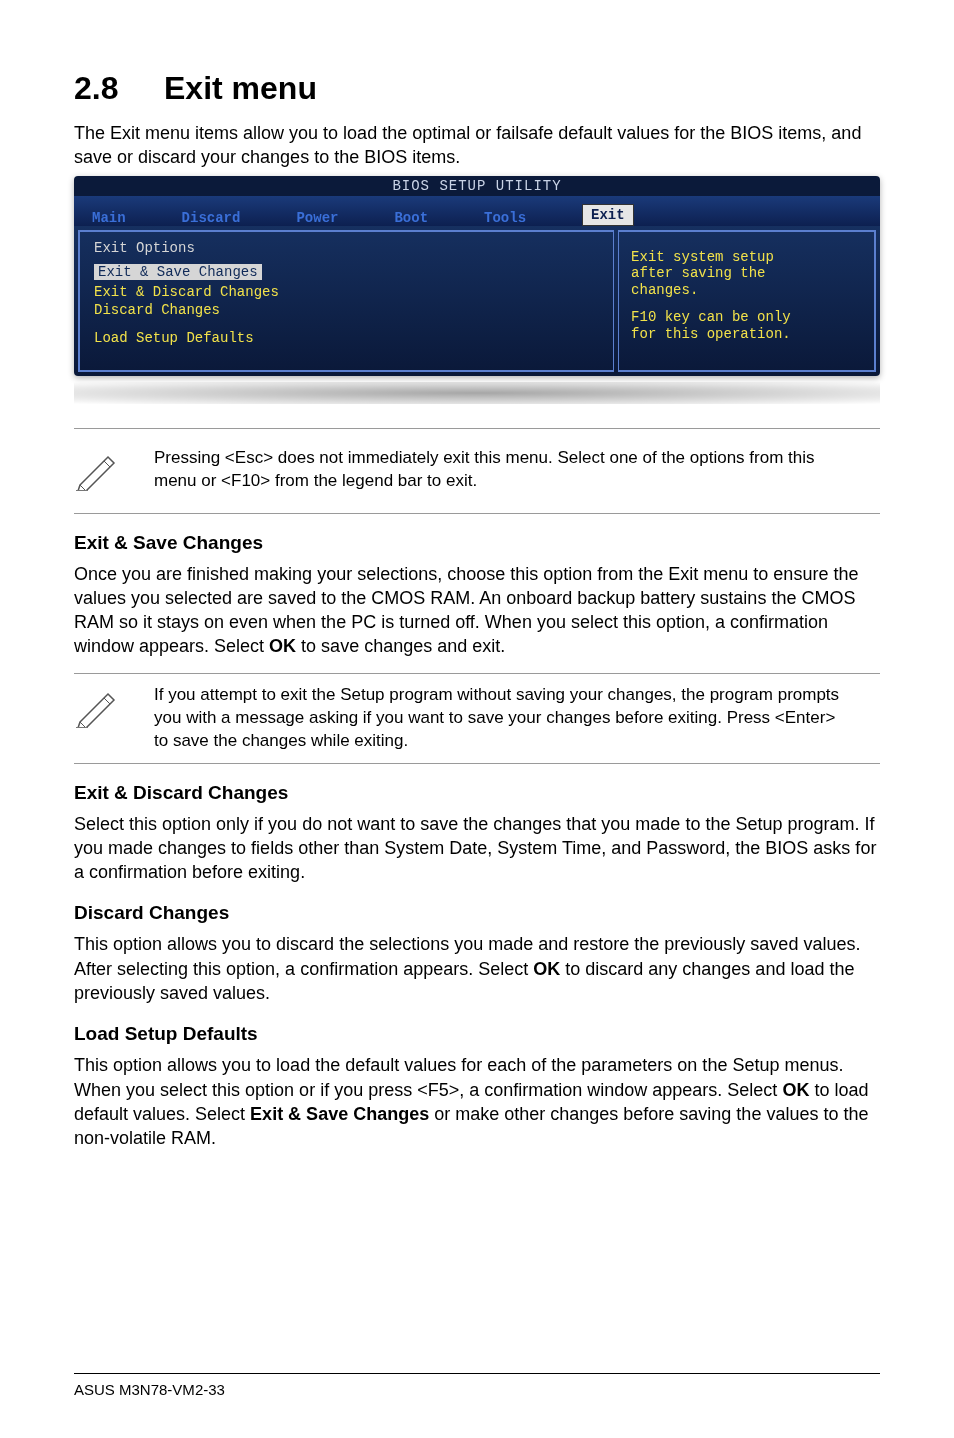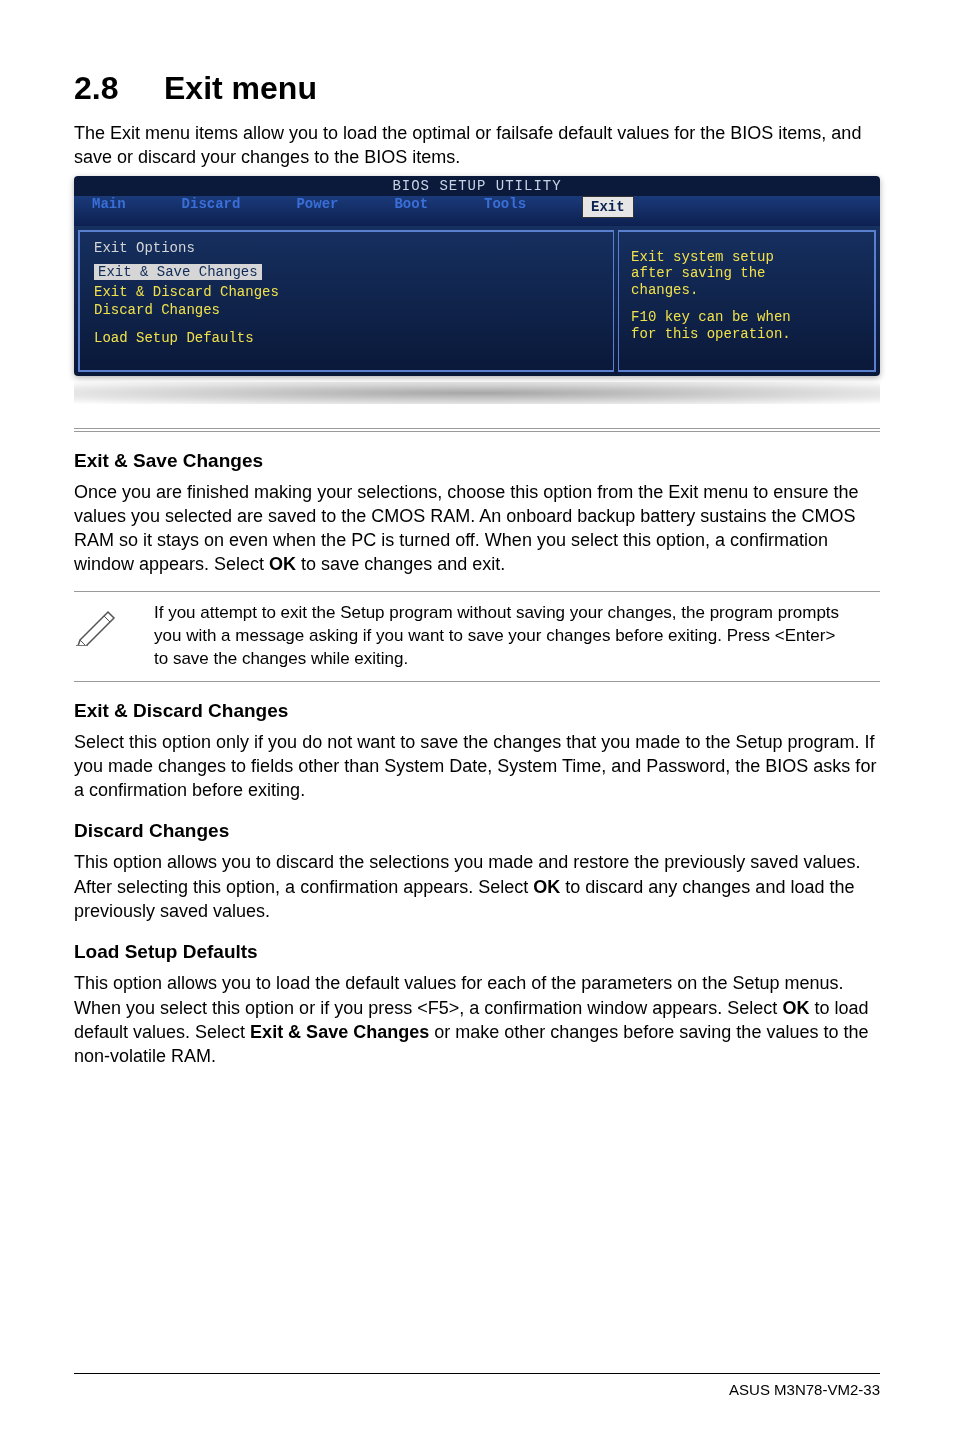--- a/index.html
+++ b/index.html
@@ -7,21 +7,21 @@
   .page { padding: 70px 74px 40px 74px; height: 100%; position: relative; border-radius: 22px; }
 
   h1.section-title { font-size: 32px; font-weight: 700; margin-bottom: 14px; }
   h1.section-title .num { display: inline-block; width: 90px; }
 
   p.intro { font-size: 18px; line-height: 1.35; margin-bottom: 6px; }
 
   
   .bios-box { width: 100%; border-radius: 4px; overflow: hidden; box-shadow: 0 2px 6px rgba(0,0,0,.3); margin-bottom: 6px; }
   .bios-title-row { background: #0b1a3a; color: #c9d3e6; font-family: "Courier New", monospace; font-size: 14px; font-weight: 400; text-align: center; padding: 2px 0; letter-spacing: 1px; }
-  .bios-tabs-row { background: linear-gradient(#1a3a7a,#0d2050); display: flex; align-items: flex-start; padding: 0 18px; height: 30px; font-family: "Courier New", monospace; font-size: 14px; }
+  .bios-tabs-row { background: linear-gradient(#1a3a7a,#0d2050); display: flex; align-items: flex-end; padding: 0 18px; height: 30px; font-family: "Courier New", monospace; font-size: 14px; }
   .bios-tab { color: #3a6fd8; font-weight: 700; margin-right: 56px; }
   .bios-tab.active { background: #e6e6e6; color: #0d2050; padding: 2px 8px; border: 1px solid #333; }
   .bios-body { display: flex; background: linear-gradient(#163060,#0a1838); min-height: 150px; }
   .bios-left { flex: 1; border: 2px solid #5b7fcf; border-right: 1px solid #5b7fcf; margin: 4px 2px 4px 4px; padding: 8px 14px; font-family: "Courier New", monospace; font-size: 14px; }
   .bios-left .hdr { color: #d6d6d6; font-weight: 400; margin-bottom: 6px; }
   .bios-left .item { color: #f2e24a; margin: 2px 0; }
   .bios-left .item.selected { background: #d6d6d6; color: #102a58; display: inline-block; padding: 0 4px; }
   .bios-right { width: 32%; border: 2px solid #5b7fcf; border-left: 1px solid #5b7fcf; margin: 4px 4px 4px 2px; padding: 17px 12px; font-family: "Courier New", monospace; font-size: 14px; color: #f2e24a; line-height: 1.2; }
   .bios-bottom-fade { height: 22px; background: radial-gradient(ellipse at center, rgba(0,0,0,.35), rgba(0,0,0,0)); margin-bottom: 24px; }
 
@@ -29,21 +29,21 @@
   .note-row { display: flex; align-items: flex-start; gap: 24px; margin: 14px 0 18px 0; padding-top: 4px; }
   .note-row.boxed { border-top: 1px solid #9a9a9a; border-bottom: 1px solid #9a9a9a; padding: 10px 0; }
   .note-row .icon-cell { width: 56px; flex-shrink: 0; padding-top: 4px; }
   .note-row .text-cell { flex: 1; font-size: 17px; line-height: 1.35; padding-right: 30px; }
   hr.thin { border: none; border-top: 1px solid #9a9a9a; margin: 2px 0; }
 
   h3.subhead { font-size: 19px; font-weight: 700; margin-top: 18px; margin-bottom: 8px; }
   p.body { font-size: 18px; line-height: 1.35; margin-bottom: 10px; }
 
   .footer-rule { position: absolute; left: 74px; right: 74px; bottom: 64px; border-top: 1px solid #000; }
-  .footer { position: absolute; left: 74px; right: 74px; bottom: 40px; display: flex; justify-content: flex-end; font-size: 15px; }
+  .footer { position: absolute; left: 74px; right: 74px; bottom: 40px; display: flex; justify-content: flex-start; font-size: 15px; }
 </style>
 </head>
 <body>
 
 <div class="page">
 
   <h1 class="section-title">
     <span class="num">2.8</span><span>Exit menu</span>
   </h1>
 
@@ -66,28 +66,39 @@
         <div class="item">Exit &amp; Discard Changes</div>
         <div class="item">Discard Changes</div>
         <div style="height:8px"></div>
         <div class="item">Load Setup Defaults</div>
       </div>
       <div class="bios-right">
         <div>Exit system setup</div>
         <div>after saving the</div>
         <div>changes.</div>
         <div style="height:10px"></div>
-        <div>F10 key can be when</div>
+        <div>F10 key can be only</div>
         <div>for this operation.</div>
       </div>
     </div>
   </div>
   <div class="bios-bottom-fade"></div>
 
   <hr class="thin">
+  <div class="note-row">
+    <div class="icon-cell">
+      <svg width="48" height="40" viewBox="0 0 48 40">
+        <path d="M6 34 L34 6 L40 12 L12 40 L4 40 Z" fill="none" stroke="#555" stroke-width="1.5"></path>
+        <path d="M6 34 L12 40" stroke="#555" stroke-width="1"></path>
+        <path d="M30 10 L36 16" stroke="#555" stroke-width="1"></path>
+        <path d="M2 40 L14 40" stroke="#777" stroke-width="2"></path>
+      </svg>
+    </div>
+    <div class="text-cell">Pressing &lt;Esc&gt; does not immediately exit this menu. Select one of the options from this menu or &lt;F10&gt; from the legend bar to exit.</div>
+  </div>
   <hr class="thin">
 
   <h3 class="subhead">Exit &amp; Save Changes</h3>
   <p class="body">
     <span>Once you are finished making your selections, choose this option from the Exit menu to ensure the values you selected are saved to the CMOS RAM. An onboard backup battery sustains the CMOS RAM so it stays on even when the PC is turned off. When you select this option, a confirmation window appears. Select </span><strong>OK</strong><span> to save changes and exit.</span>
   </p>
 
   <div class="note-row boxed">
     <div class="icon-cell">
       <svg width="48" height="40" viewBox="0 0 48 40">

